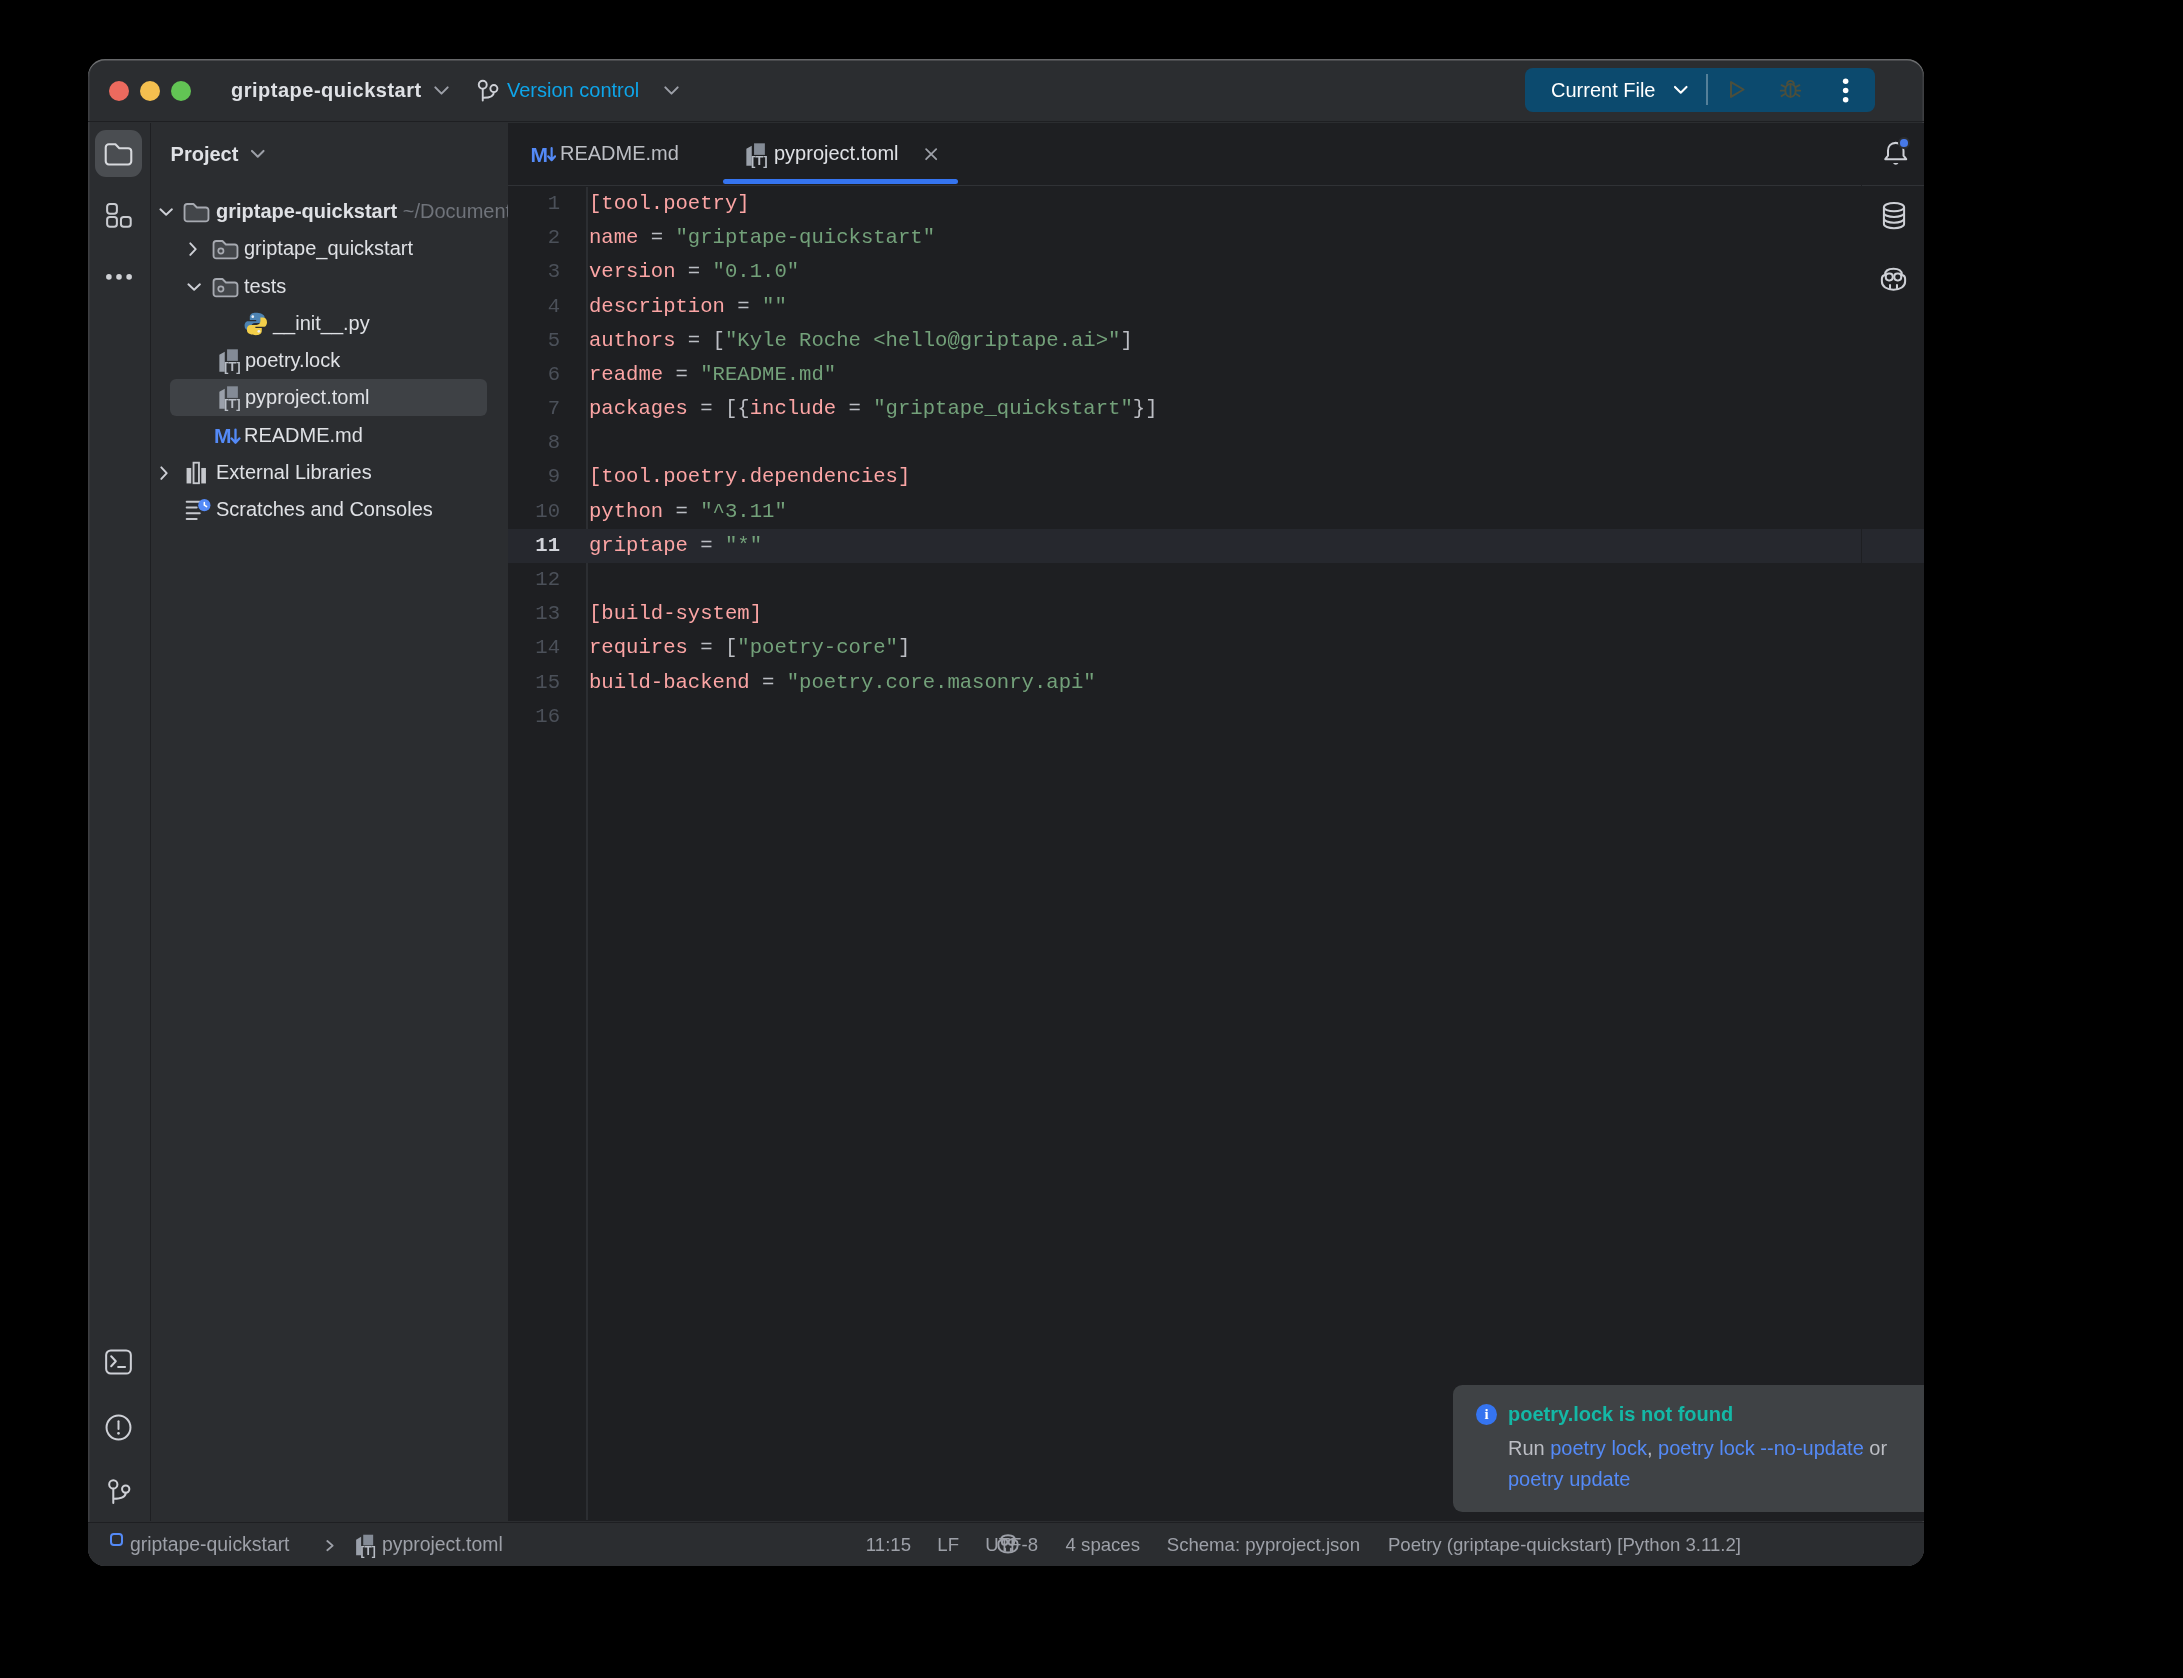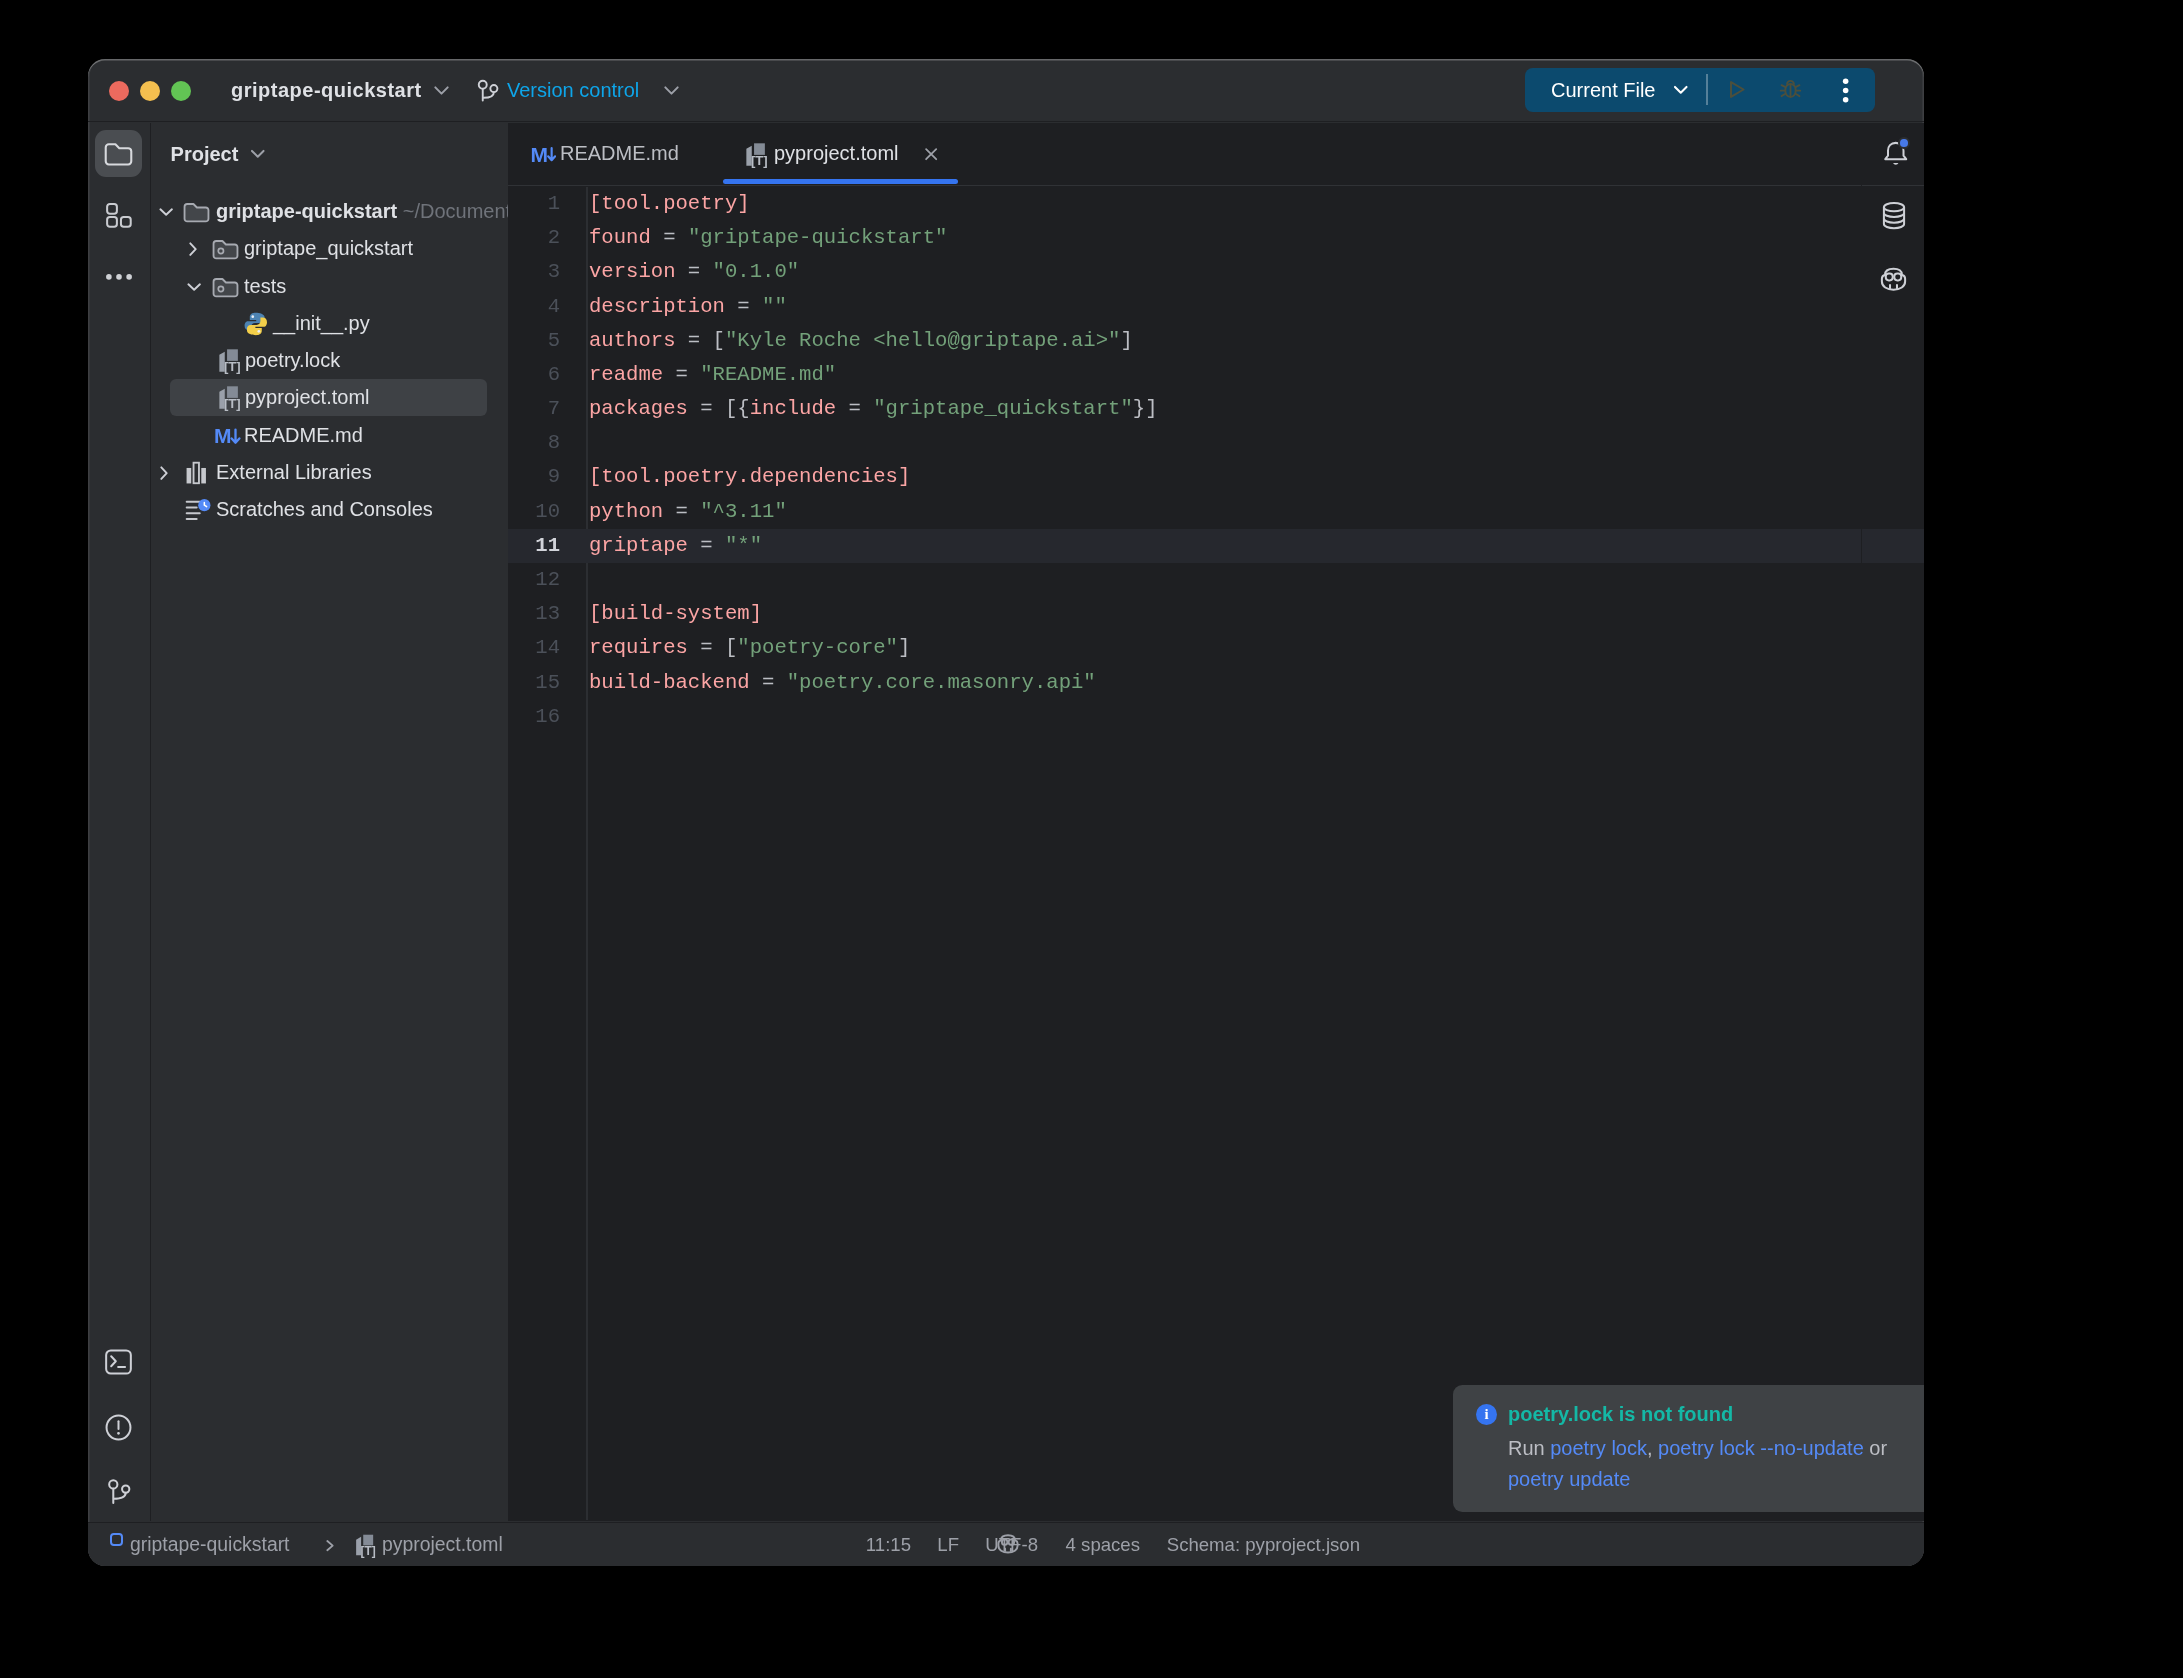--- a/index.html
+++ b/index.html
@@ -258,21 +258,21 @@
     </div>
 
     <div class="abs" style="left:78px; top:64px; width:1.6px; height:1333px; background:#2c2e32;"></div>
 
     <svg class="abs" style="left:1496px; top:77px;" width="16.3" height="14" viewBox="0 0 21 18">
         <path d="M2 9.5 L7.5 15 L19 2.5" fill="none" stroke="#4e9a56" stroke-width="3.6" stroke-linecap="round" stroke-linejoin="round"></path>
       </svg>
     <div id="code">
       <div class="abs" style="left:0; top:342px; width:1526px; height:34px; background:#26282e;"></div>
       <div class="cl" style="top:0;"><div class="num">1</div><div class="src"><span class="o">[tool.poetry]</span></div></div>
-      <div class="cl" style="top:34px;"><div class="num">2</div><div class="src"><span class="o">found</span><span class="w"> = </span><span class="g">"griptape-quickstart"</span></div></div>
+      <div class="cl" style="top:34px;"><div class="num">2</div><div class="src"><span class="o">name</span><span class="w"> = </span><span class="g">"griptape-quickstart"</span></div></div>
       <div class="cl" style="top:68px;"><div class="num">3</div><div class="src"><span class="o">version</span><span class="w"> = </span><span class="g">"0.1.0"</span></div></div>
       <div class="cl" style="top:103px;"><div class="num">4</div><div class="src"><span class="o">description</span><span class="w"> = </span><span class="g">""</span></div></div>
       <div class="cl" style="top:137px;"><div class="num">5</div><div class="src"><span class="o">authors</span><span class="w"> = [</span><span class="g">"Kyle Roche &lt;hello@griptape.ai&gt;"</span><span class="w">]</span></div></div>
       <div class="cl" style="top:171px;"><div class="num">6</div><div class="src"><span class="o">readme</span><span class="w"> = </span><span class="g">"README.md"</span></div></div>
       <div class="cl" style="top:205px;"><div class="num">7</div><div class="src"><span class="o">packages</span><span class="w"> = [{</span><span class="o">include</span><span class="w"> = </span><span class="g">"griptape_quickstart"</span><span class="w">}]</span></div></div>
       <div class="cl" style="top:239px;"><div class="num">8</div></div>
       <div class="cl" style="top:273px;"><div class="num">9</div><div class="src"><span class="o">[tool.poetry.dependencies]</span></div></div>
       <div class="cl" style="top:308px;"><div class="num">10</div><div class="src"><span class="o">python</span><span class="w"> = </span><span class="g">"^3.11"</span></div></div>
       <div class="cl" style="top:342px;"><div class="num" style="color:#d2d4da; font-weight:700;">11</div><div class="src"><span class="o">griptape</span><span class="w"> = </span><span class="g">"*"</span></div></div>
       <div class="cl" style="top:376px;"><div class="num">12</div></div>
@@ -320,20 +320,21 @@
       <path d="M20 3.5 c-7 0 -11 3 -11 8 c-2.5 .5 -4 2.5 -4 5 v3.5 c0 6.5 6.5 10.5 15 10.5 s15 -4 15 -10.5 v-3.5 c0 -2.5 -1.5 -4.5 -4 -5 c0 -5 -4 -8 -11 -8 z" stroke-linejoin="round"></path>
       <rect x="10.5" y="10" width="8.5" height="8.5" rx="4"></rect>
         <rect x="21" y="10" width="8.5" height="8.5" rx="4"></rect>
       <path d="M15.5 24.5 v3.5 M24.5 24.5 v3.5" stroke-linecap="round"></path>
     </svg>
     <div class="s" style="right:1013px;">11:15</div>
     <div class="s" style="right:965px;">LF</div>
     <div class="s" style="right:886px;">UTF-8</div>
     <div class="s" style="right:784px;">4 spaces</div>
     <div class="s" style="right:564px;">Schema: pyproject.json</div>
+    <div class="s" style="right:183px;">Poetry (griptape-quickstart) [Python 3.11.2]</div>
     <svg class="abs" style="left:1852px; top:10px;" width="23" height="23" viewBox="0 0 30 30" fill="none" stroke="#bcbec4" stroke-width="2.4">
       <rect x="5" y="12" width="17" height="13" rx="2.5"></rect>
       <path d="M17.5 12 V8.5 a4.5 4.5 0 0 1 9 0 V10"></path>
       <path d="M13.5 17 v4" stroke-linecap="round"></path>
     </svg>
   </div>
 
   <div id="toast">
     <div class="abs" style="left:23px; top:18.6px; width:21px; height:21px; border-radius:50%; background:#3574f0;"></div>
     <div class="abs" style="left:23px; top:18.6px; width:21px; height:21px; text-align:center; line-height:21px; color:#fff; font-size:14.8px; font-weight:700; font-family:'Liberation Serif',serif;">i</div>

